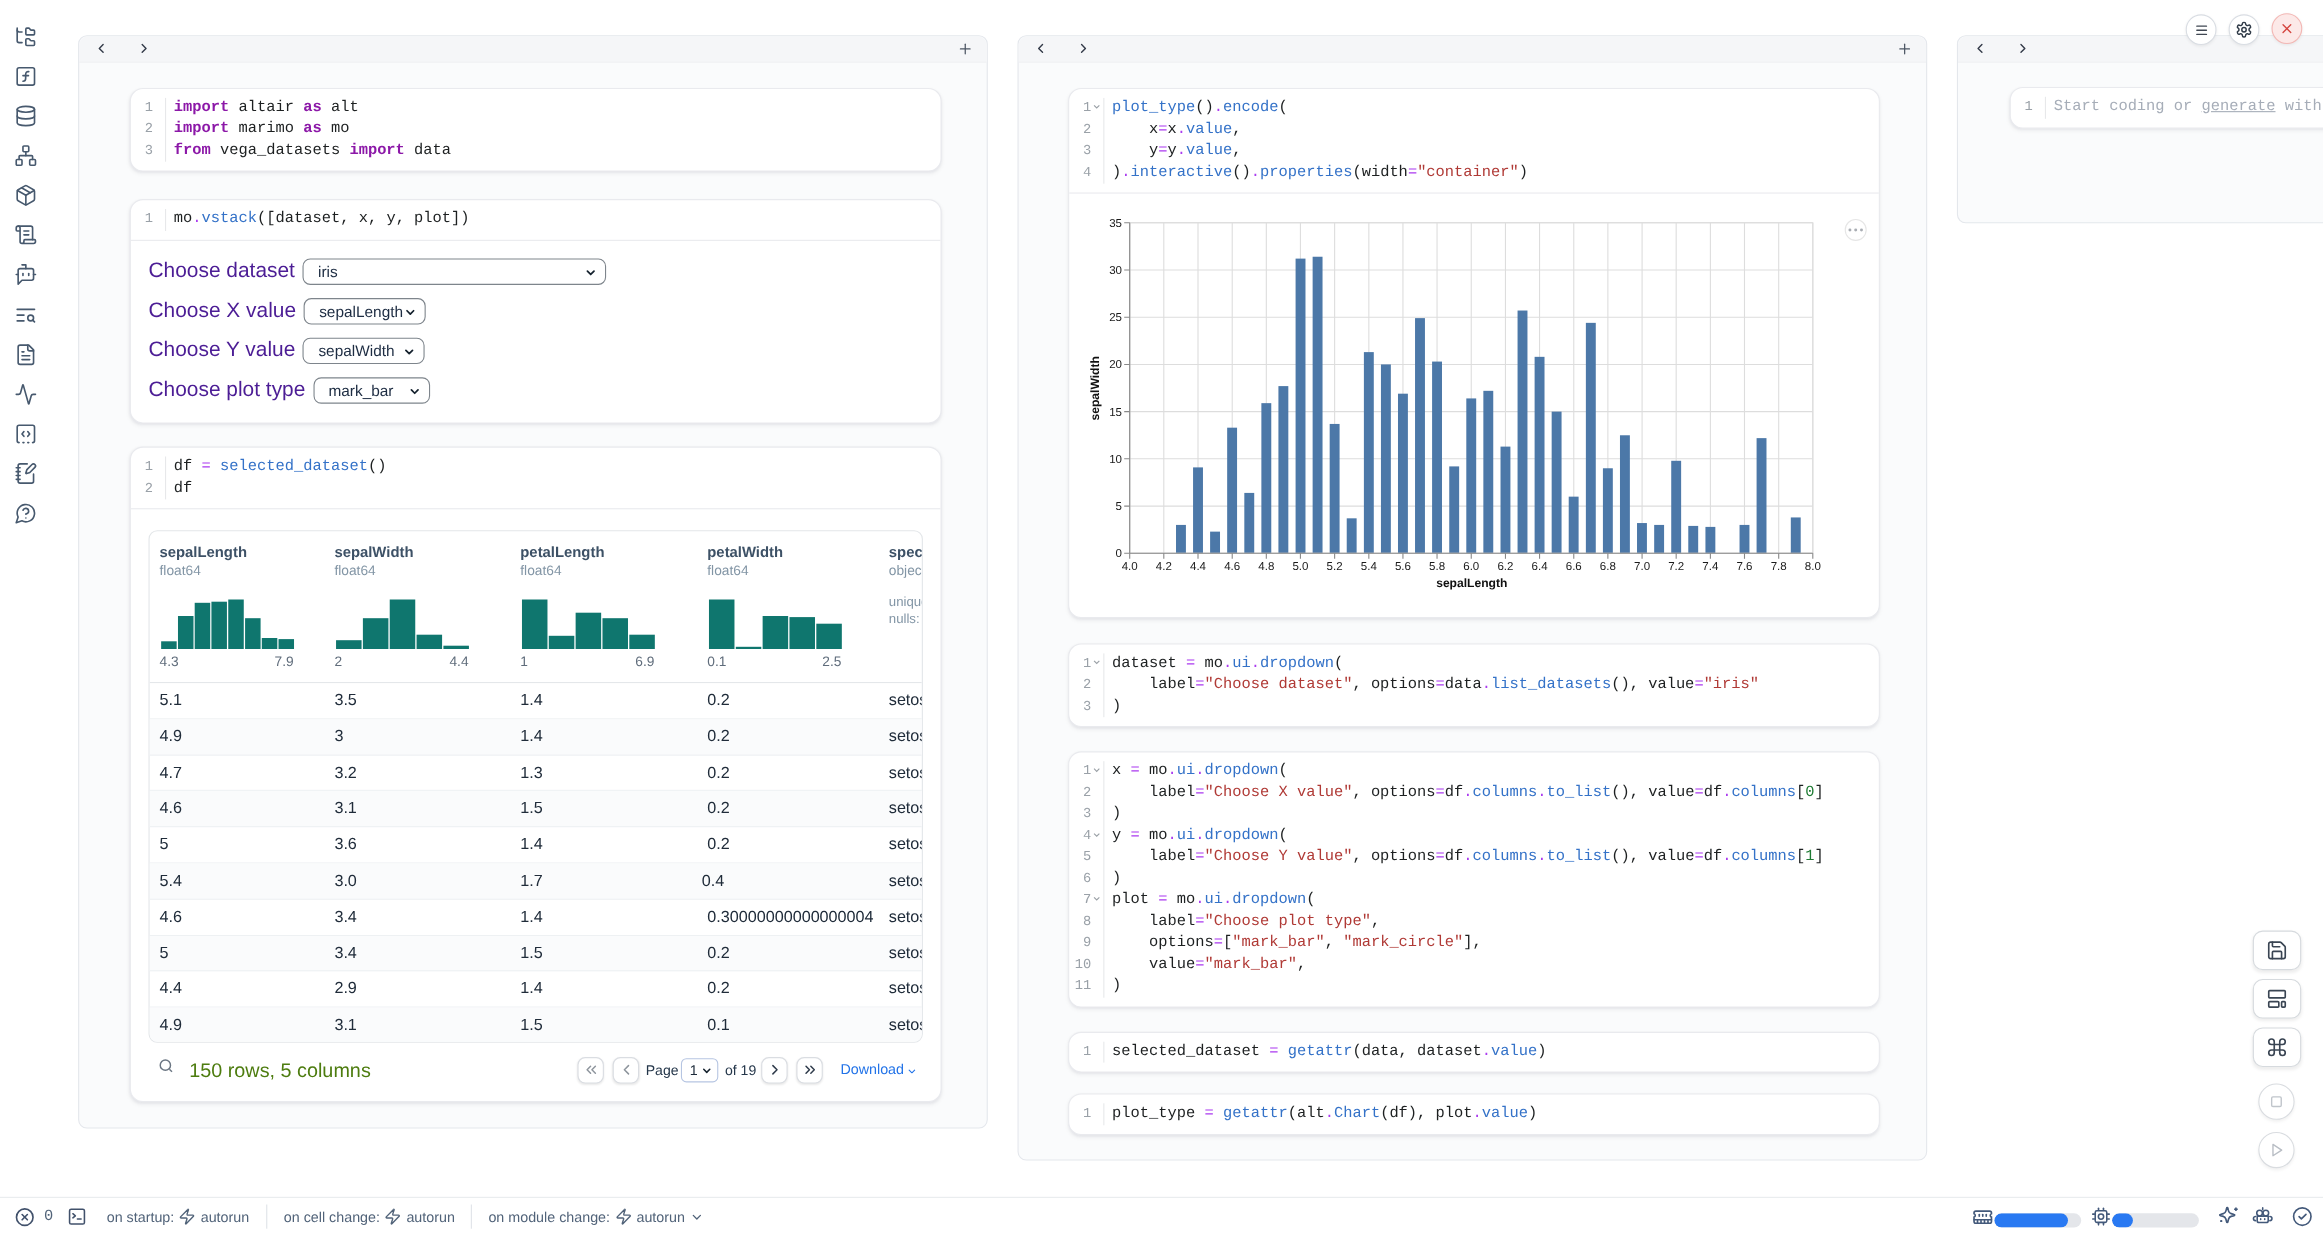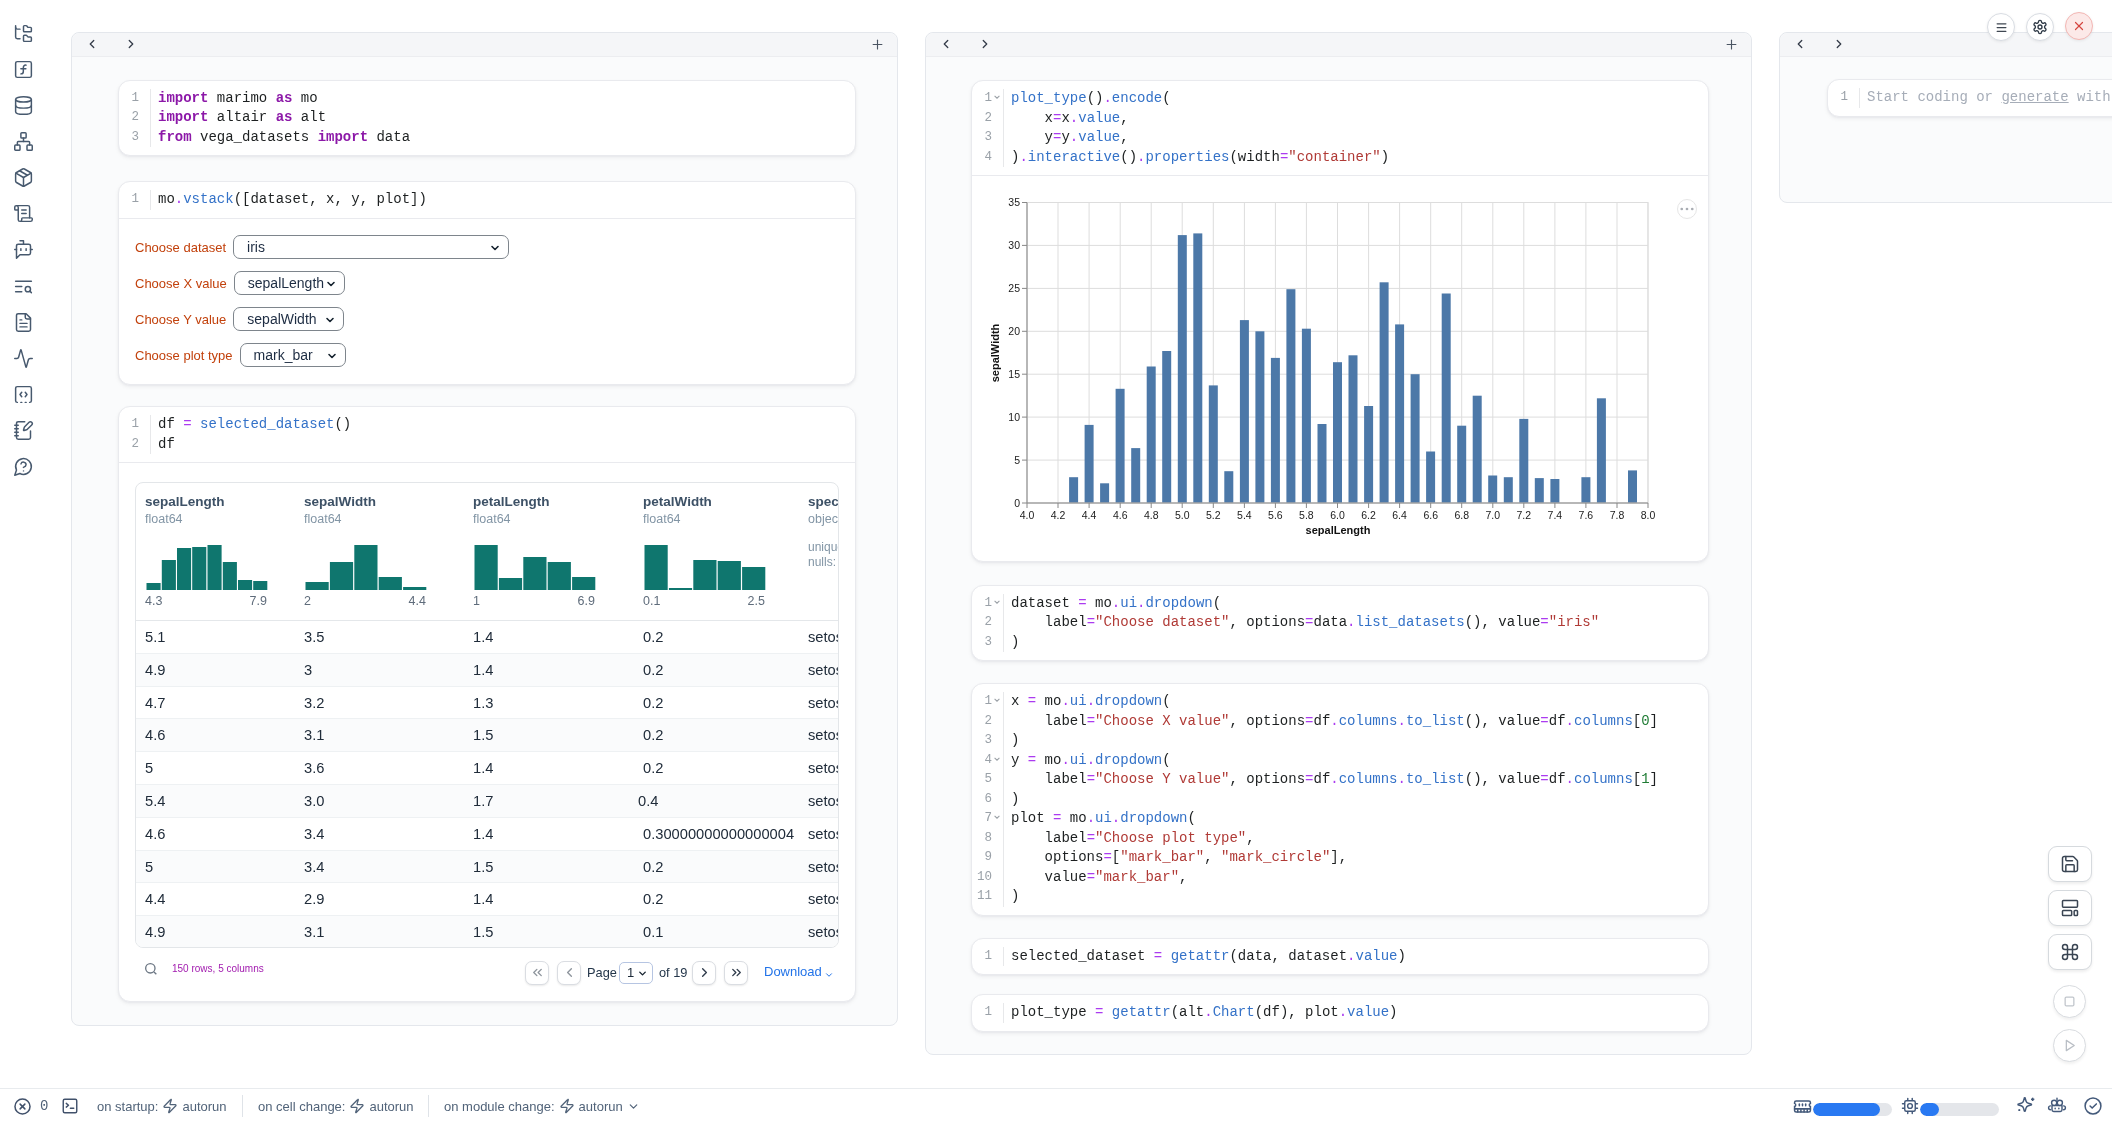--- a/index.html
+++ b/index.html
@@ -20,21 +20,21 @@
 .cl{height:19.5px}
 .k{color:#8c18a8;font-weight:bold}
 .o{color:#ab3bf0}
 .f{color:#3472c8}
 .s{color:#b03a36}
 .n{color:#1e7b33}
 .outsep{border-top:1px solid #e9eaee}
 .output{position:relative}
 
 .ddrow{display:flex;align-items:center;height:24px;margin-bottom:12px}
-.ddlabel{font-size:13px;color:#c2410c;margin-right:7px}
+.ddlabel{font-size:19px;color:#4c1d95;margin-right:7px}
 .dd{position:relative;display:inline-flex;align-items:center;border:1px solid #7e858c;border-radius:7px;height:24px;
   padding-left:13px;font-size:14px;color:#1d2c42;background:#fff}
 .ddc{position:absolute;right:7px;top:6px}
 
 .dftable{position:absolute;left:16px;top:19px;width:704px;height:466px;border:1px solid #e3e6e9;border-radius:8px;overflow:hidden;background:#fff}
 .thead{position:relative;height:138px;border-bottom:1px solid #e4e7ea}
 .thcol{position:absolute;top:0;width:160px}
 .thname{font-size:13.5px;font-weight:bold;color:#3d5166;padding-top:11px}
 .thtype{font-size:12.5px;color:#8295a5;padding-top:3px}
 .thhist{position:absolute;top:61px;left:1px}
@@ -170,21 +170,21 @@
             </div>
             <div class="gl">
               <span class="num">2</span>
               <span class="fold"></span>
             </div>
             <div class="gl">
               <span class="num">3</span>
               <span class="fold"></span>
             </div>
           </div>
-          <div class="codecol"><div class="cl"><span class="k">import</span> marimo <span class="k">as</span> mo</div><div class="cl"><span class="k">import</span> altair <span class="k">as</span> alt</div><div class="cl"><span class="k">from</span> vega_datasets <span class="k">import</span> data</div></div>
+          <div class="codecol"><div class="cl"><span class="k">import</span> altair <span class="k">as</span> alt</div><div class="cl"><span class="k">import</span> marimo <span class="k">as</span> mo</div><div class="cl"><span class="k">from</span> vega_datasets <span class="k">import</span> data</div></div>
         </div>
       </div>
       <div class="cell " id="p1c2" style="left:46px;top:124px;width:738px">
 <div class="codearea">
           <div class="gutter">
             <div class="gl">
               <span class="num">1</span>
               <span class="fold"></span>
             </div>
           </div>
@@ -372,21 +372,21 @@
               <span class="td" style="left:337px">1.5</span>
               <span class="td" style="left:507px">0.1</span>
               <span class="td" style="left:672px">setosa</span>
             </div>
           </div>
           <div class="tfoot">
 <span style="position:absolute;left:8px;top:13px"><svg width="16" height="16" viewBox="0 0 24 24" fill="none" stroke="#6b7683" stroke-width="2">
                 <circle cx="11" cy="11" r="7"></circle>
                 <path d="m20 20-3.5-3.5"></path>
               </svg></span>
-<span style="position:absolute;left:37px;top:15px;font-size:10px;color:#a21caf">150 rows, 5 columns</span>
+<span style="position:absolute;left:37px;top:15px;font-size:18px;color:#4d7c0f">150 rows, 5 columns</span>
 <span style="position:absolute;left:390px;top:12.5px"><span class="pgbtn">
                 <svg width="15" height="15" viewBox="0 0 24 24" fill="none" stroke="#8e959d" stroke-width="2.2" stroke-linecap="round" stroke-linejoin="round">
                   <path d="m11 17-5-5 5-5"></path>
                   <path d="m18 17-5-5 5-5"></path>
                 </svg>
               </span></span>
 <span style="position:absolute;left:422px;top:12.5px"><span class="pgbtn">
                 <svg width="15" height="15" viewBox="0 0 24 24" fill="none" stroke="#8e959d" stroke-width="2.2" stroke-linecap="round" stroke-linejoin="round">
                   <path d="m15 18-6-6 6-6"></path>
                 </svg>

